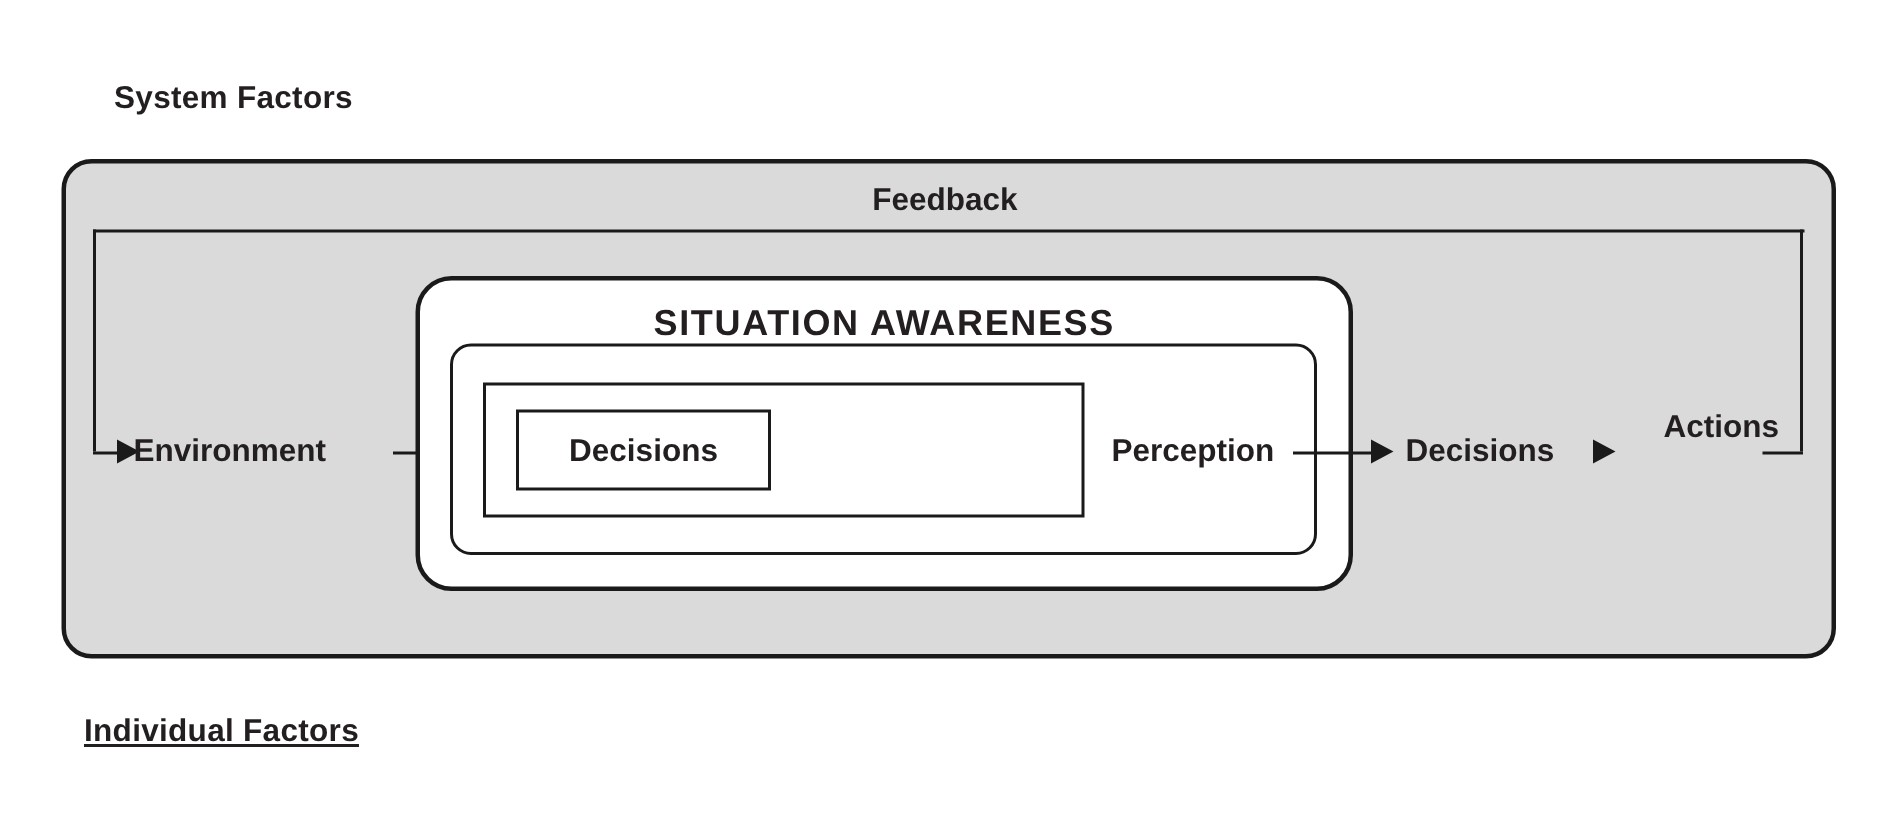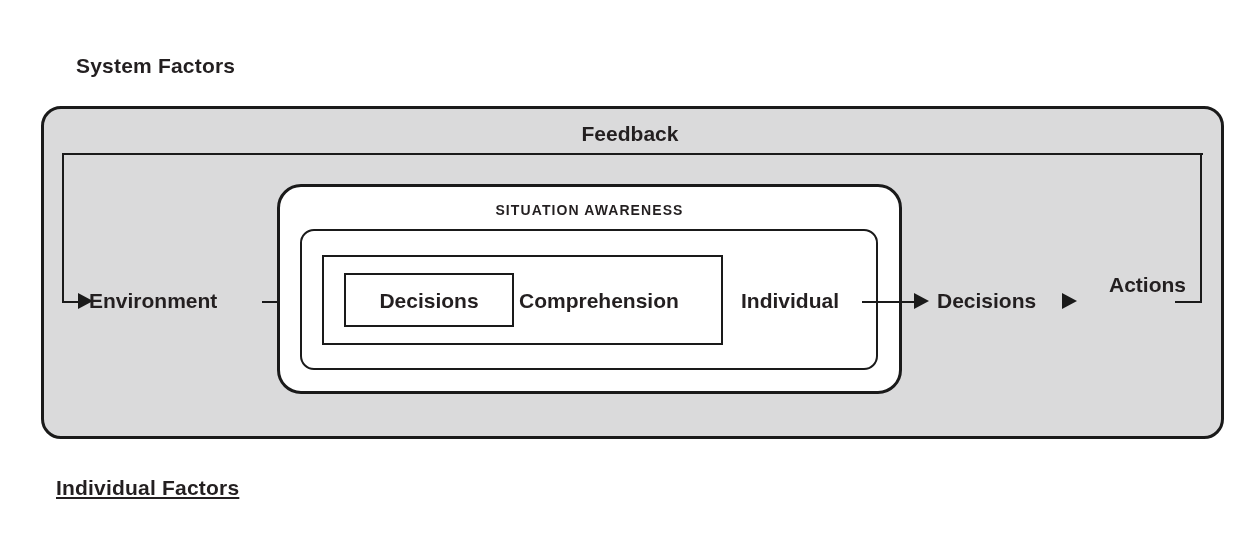--- a/index.html
+++ b/index.html
@@ -129,21 +129,21 @@
     border: 3px solid #1a1a1a;
     border-radius: 24px;
     box-sizing: border-box;
   }
   #sa-title {
     position: absolute;
     left: 0;
     top: 15px;
     width: 100%;
     text-align: center;
-    font-size: 14px;
+    font-size: 24px;
     font-weight: bold;
     color: #231f20;
     letter-spacing: 1.1px;
   }
   #sa-inner {
     position: absolute;
     left: 300px;
     top: 229px;
     width: 578px;
     height: 141px;
@@ -214,23 +214,22 @@
     <div id="sa-title">SITUATION AWARENESS</div>
   </div>
   <div id="sa-inner"></div>
   <div id="comprehension-box"></div>
   <div id="perception-box"></div>
 
   <div class="node-label" id="label-environment">Environment</div>
 
   <div class="node-label" id="label-perception">Decisions</div>
 
-  <div class="node-label" id="label-comprehension">Comprehension</div>
-
-  <div class="node-label" id="label-projection">Individual</div>
+
+  <div class="node-label" id="label-projection">Perception</div>
 
   <div class="hline" id="arrow-proj-dec-line"></div>
   <div class="arrowhead" id="arrow-proj-dec-head"></div>
 
   <div class="node-label" id="label-decisions">Decisions</div>
 
   <div class="arrowhead" id="arrow-dec-act-head"></div>
 
   <div class="node-label" id="label-actions">Actions</div>
 

